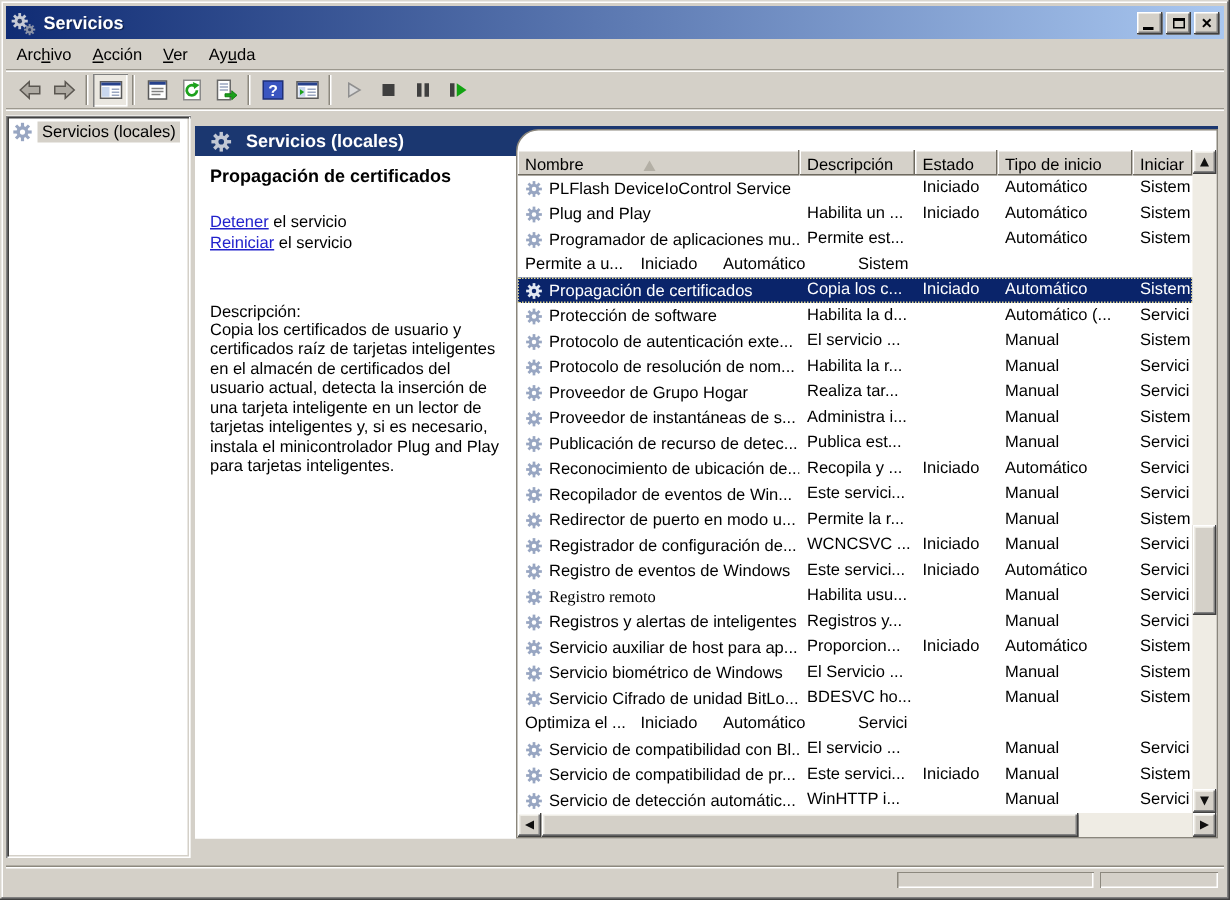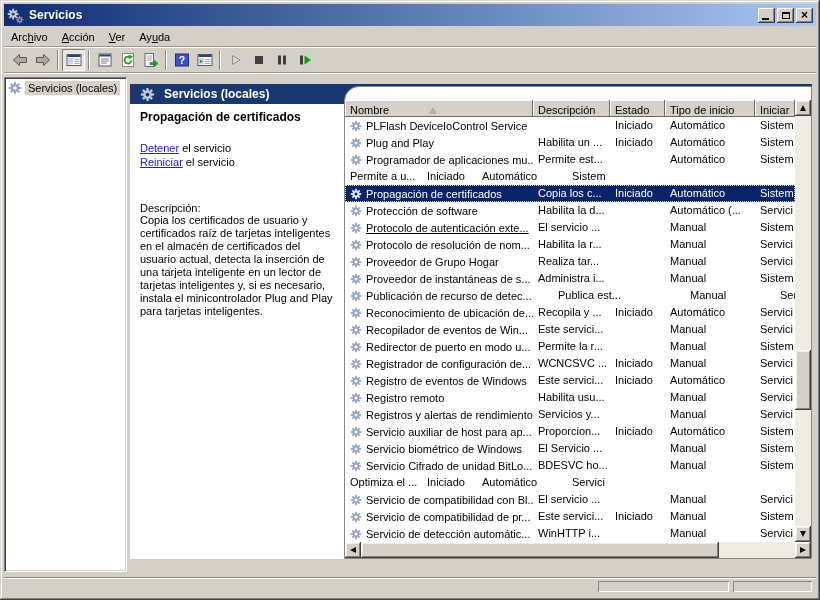--- a/index.html
+++ b/index.html
@@ -370,21 +370,21 @@
             <div class="cell c1" style="width: 77px;">Habilita la d...</div>
             <div class="cell c2" style="width: 55px;"></div>
             <div class="cell c3" style="width: 90px;">Automático (...</div>
             <div class="cell c4" style="width: auto; flex: 1 1 0%;">Servici</div>
           </div>
           <div class="lrow">
             <div class="cell c0" style="width: 188px;">
               <svg viewBox="0 0 16 16" width="12" height="12" style="color:#98A6C2;--gear-hole:#fff">
                 <use href="#gear16"></use>
               </svg>
-              <span style="overflow: hidden; white-space: nowrap; text-decoration: underline;">Protocolo de autenticación exte...</span>
+              <span style="overflow: hidden; white-space: nowrap;">Protocolo de autenticación exte...</span>
             </div>
             <div class="cell c1" style="width: 77px;">El servicio ...</div>
             <div class="cell c2" style="width: 55px;"></div>
             <div class="cell c3" style="width: 90px;">Manual</div>
             <div class="cell c4" style="width: auto; flex: 1 1 0%;">Sistem</div>
           </div>
           <div class="lrow">
             <div class="cell c0" style="width: 188px;">
               <svg viewBox="0 0 16 16" width="12" height="12" style="color:#98A6C2;--gear-hole:#fff">
                 <use href="#gear16"></use>
@@ -420,21 +420,21 @@
             <div class="cell c3" style="width: 90px;">Manual</div>
             <div class="cell c4" style="width: auto; flex: 1 1 0%;">Sistem</div>
           </div>
           <div class="lrow">
             <div class="cell c0" style="width: 188px;">
               <svg viewBox="0 0 16 16" width="12" height="12" style="color:#98A6C2;--gear-hole:#fff">
                 <use href="#gear16"></use>
               </svg>
               <span style="overflow: hidden; white-space: nowrap;">Publicación de recurso de detec...</span>
             </div>
-            <div class="cell c1" style="width: 77px; margin-left: 20px;">Publica est...</div>
+            <div class="cell c1" style="width: 77px;">Publica est...</div>
             <div class="cell c2" style="width: 55px;"></div>
             <div class="cell c3" style="width: 90px;">Manual</div>
             <div class="cell c4" style="width: auto; flex: 1 1 0%;">Servici</div>
           </div>
           <div class="lrow">
             <div class="cell c0" style="width: 188px;">
               <svg viewBox="0 0 16 16" width="12" height="12" style="color:#98A6C2;--gear-hole:#fff">
                 <use href="#gear16"></use>
               </svg>
               <span style="overflow: hidden; white-space: nowrap;">Reconocimiento de ubicación de...</span>
@@ -490,35 +490,35 @@
             <div class="cell c1" style="width: 77px;">Este servici...</div>
             <div class="cell c2" style="width: 55px;">Iniciado</div>
             <div class="cell c3" style="width: 90px;">Automático</div>
             <div class="cell c4" style="width: auto; flex: 1 1 0%;">Servici</div>
           </div>
           <div class="lrow">
             <div class="cell c0" style="width: 188px;">
               <svg viewBox="0 0 16 16" width="12" height="12" style="color:#98A6C2;--gear-hole:#fff">
                 <use href="#gear16"></use>
               </svg>
-              <span style="overflow: hidden; white-space: nowrap;">Registro remoto</span>
+              <span style="overflow: hidden; white-space: nowrap; font-family: Liberation Serif, serif;">Registro remoto</span>
             </div>
             <div class="cell c1" style="width: 77px;">Habilita usu...</div>
             <div class="cell c2" style="width: 55px;"></div>
             <div class="cell c3" style="width: 90px;">Manual</div>
             <div class="cell c4" style="width: auto; flex: 1 1 0%;">Servici</div>
           </div>
           <div class="lrow">
             <div class="cell c0" style="width: 188px;">
               <svg viewBox="0 0 16 16" width="12" height="12" style="color:#98A6C2;--gear-hole:#fff">
                 <use href="#gear16"></use>
               </svg>
-              <span style="overflow: hidden; white-space: nowrap;">Registros y alertas de rendimiento</span>
-            </div>
-            <div class="cell c1" style="width: 77px;">Servicios y...</div>
+              <span style="overflow: hidden; white-space: nowrap;">Registros y alertas de inteligentes</span>
+            </div>
+            <div class="cell c1" style="width: 77px;">Registros y...</div>
             <div class="cell c2" style="width: 55px;"></div>
             <div class="cell c3" style="width: 90px;">Manual</div>
             <div class="cell c4" style="width: auto; flex: 1 1 0%;">Servici</div>
           </div>
           <div class="lrow">
             <div class="cell c0" style="width: 188px;">
               <svg viewBox="0 0 16 16" width="12" height="12" style="color:#98A6C2;--gear-hole:#fff">
                 <use href="#gear16"></use>
               </svg>
               <span style="overflow: hidden; white-space: nowrap; text-align: center;">Servicio auxiliar de host para ap...</span>

